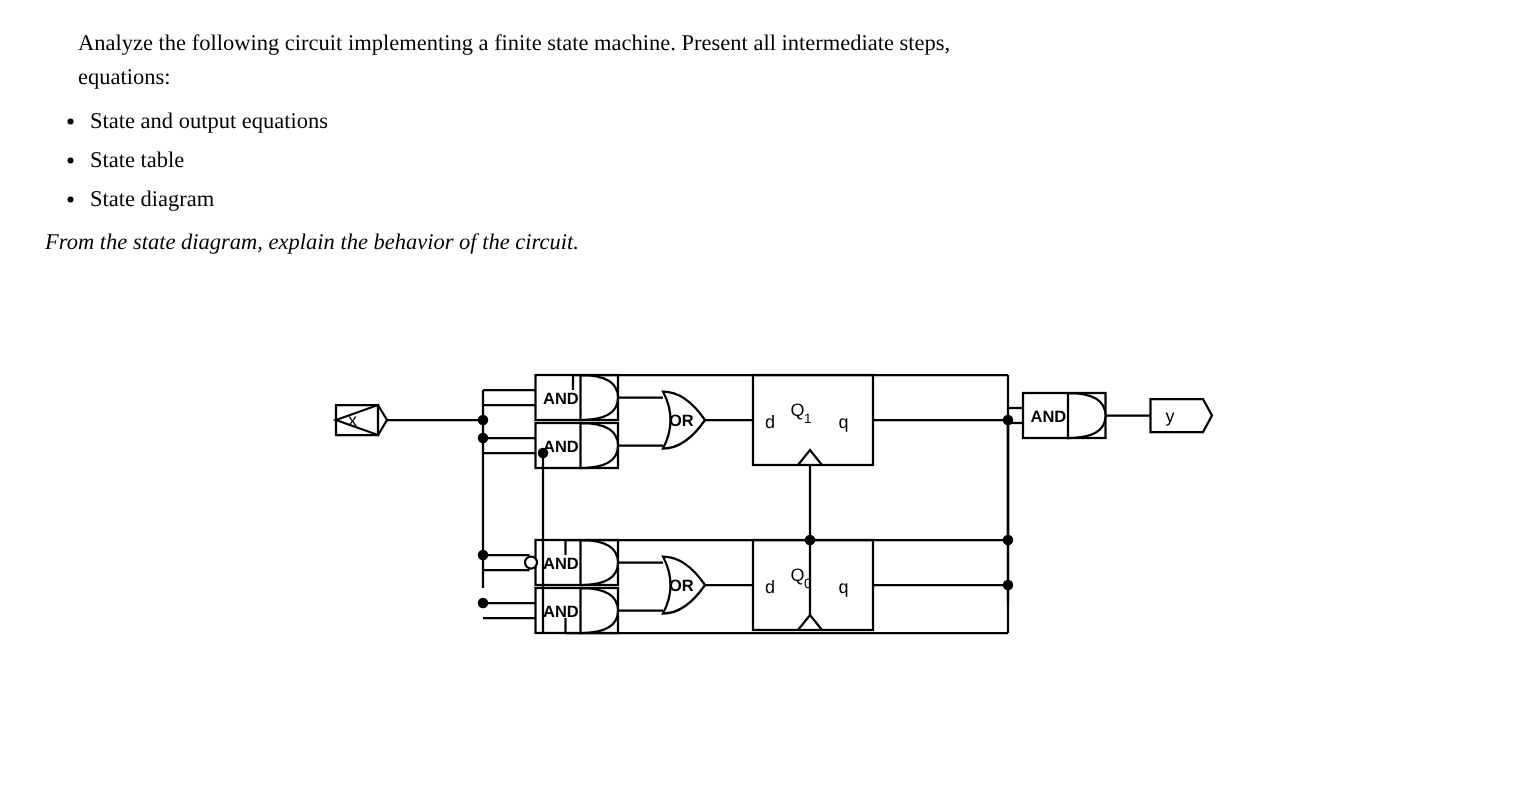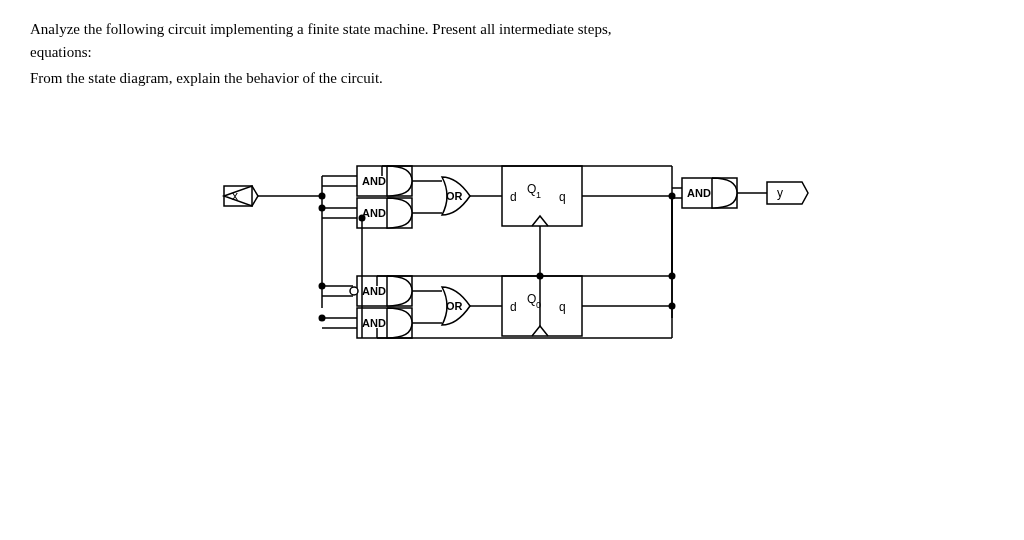--- a/index.html
+++ b/index.html
@@ -10,32 +10,34 @@
       color: #000;
       width: 1024px;
       height: 540px;
       overflow: hidden;
       padding: 18px 30px 10px 30px;
     }
     .intro-text {
       line-height: 1.5;
       text-align: justify;
       max-width: 960px;
+      margin-left: 22px;
     }
     .bullet-list {
       margin: 6px 0 6px 30px;
       list-style: disc;
     }
     .bullet-list li {
       margin: 2px 0;
       line-height: 1.6;
     }
     .from-text {
       margin-top: 4px;
       line-height: 1.5;
+      font-style: italic;
     }
 
     
     .circuit-area {
       margin-top: 18px;
       display: flex;
       justify-content: center;
       align-items: flex-start;
     }
     .circuit-svg {
@@ -43,20 +45,25 @@
     }
   </style>
 </head>
 <body>
 
 <div>
   <p class="intro-text">
     <span>Analyze the following circuit implementing a finite state machine. Present all intermediate steps,</span><br>
     <span>equations:</span>
   </p>
+  <ul class="bullet-list">
+    <li>State and output equations</li>
+    <li>State table</li>
+    <li>State diagram</li>
+  </ul>
   <p class="from-text">From the state diagram, explain the behavior of the circuit.</p>
 </div>
 
 <div class="circuit-area">
   <svg class="circuit-svg" width="620" height="290" viewBox="0 0 620 290">
 
     <style>
       .gate-label { font-family: Arial, sans-serif; font-size: 11px; font-weight: bold; }
       .pin-label { font-family: Arial, sans-serif; font-size: 12px; }
       .sub-label { font-family: Arial, sans-serif; font-size: 9px; }

